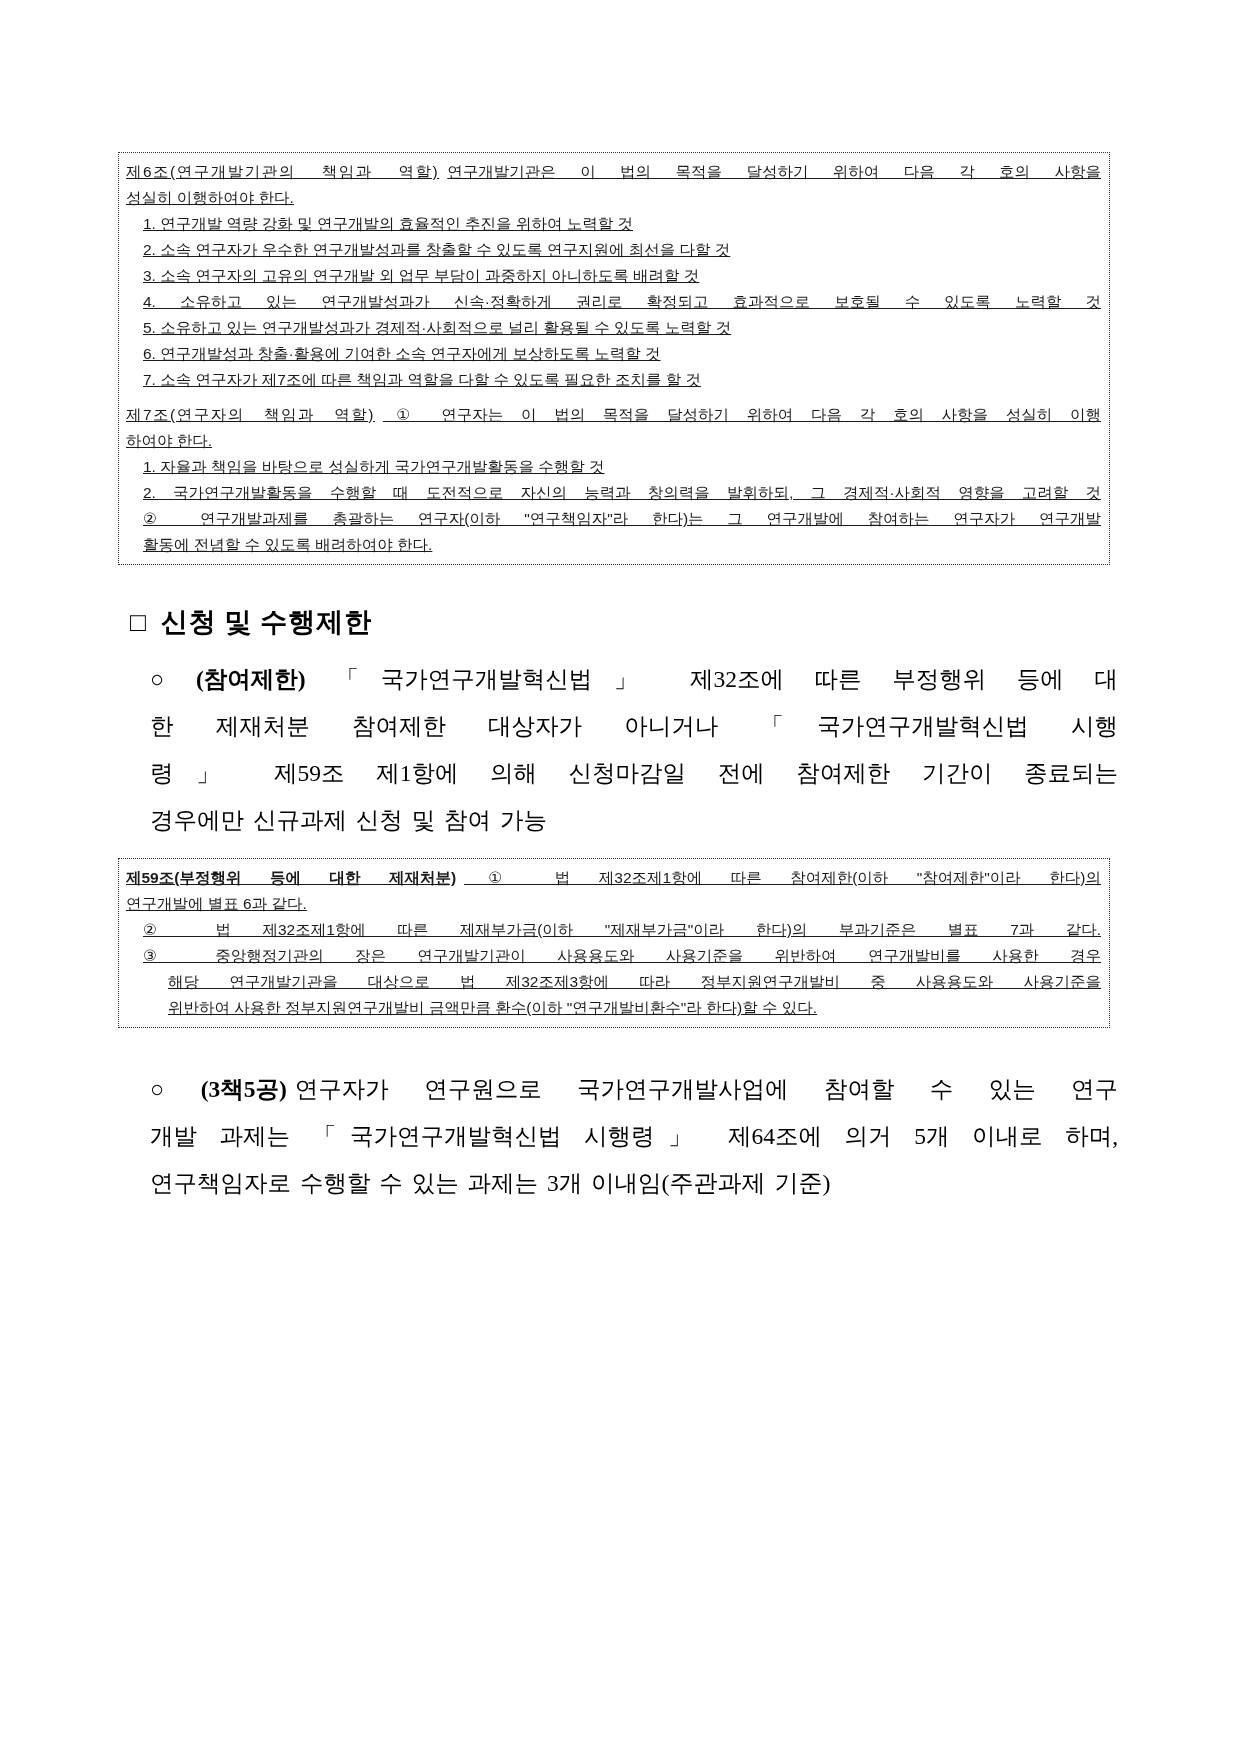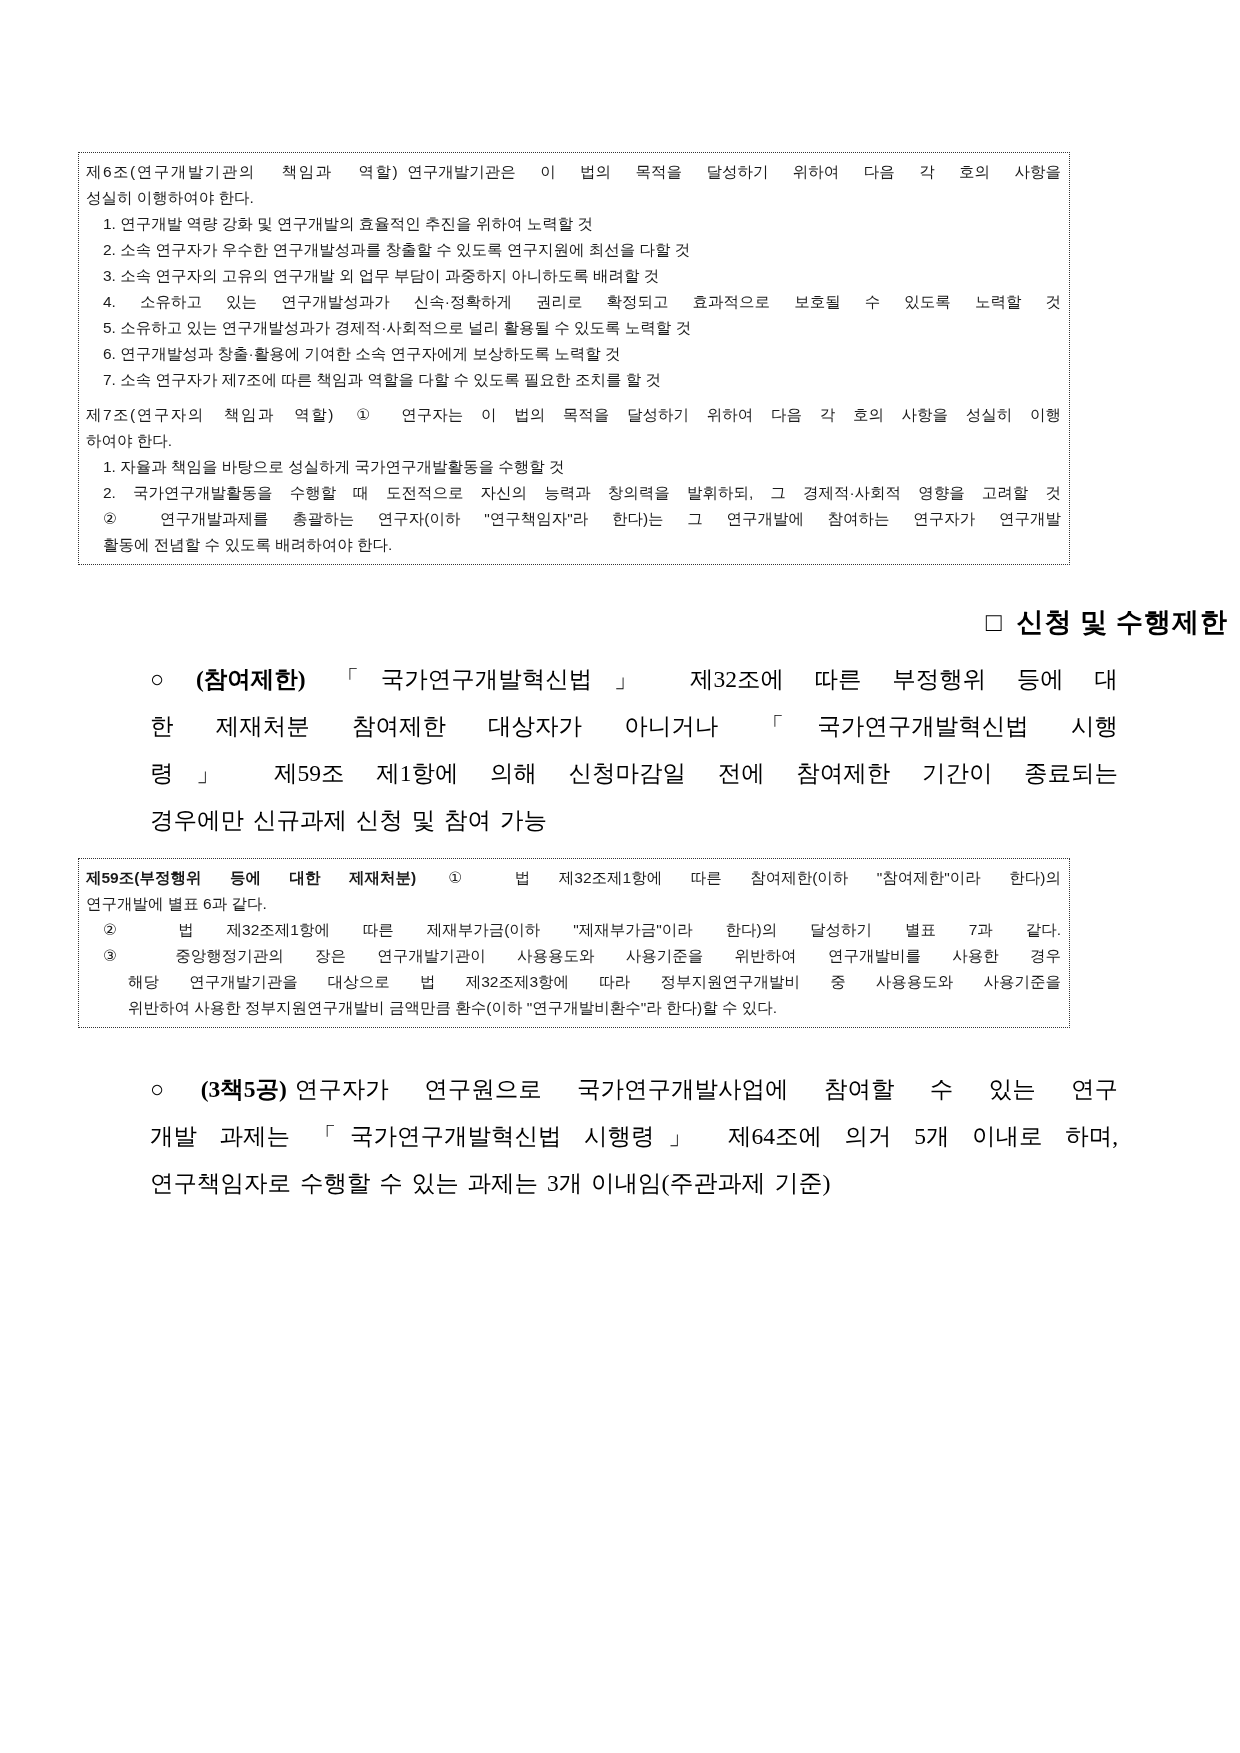--- a/index.html
+++ b/index.html
@@ -6,44 +6,44 @@
   body {
     width:1240px; height:1753px;
     background:#ffffff; color:#000000;
     font-family:"Liberation Serif","DejaVu Serif",serif;
     position:relative; overflow:hidden;
   }
   .page { position:relative; width:1240px; height:1753px; }
 
   
   .law-box {
-    margin-left:78px; width:992px; box-sizing:border-box;
+    margin-left:118px; width:992px; box-sizing:border-box;
     border:1px dotted #333333;
     padding:6px 8px 6px 7px;
     font-family:"Liberation Sans","DejaVu Sans",sans-serif;
     font-size:15.5px; line-height:26px;
     color:#1a1a1a;
+    text-decoration:underline;
   }
   .box-article-6-7 { margin-top:152px; }
   .box-article-59 { margin-top:14px; }
   .bx-ln { white-space:normal; }
   .ind1 { padding-left:17px; }
   .ind2 { padding-left:42px; }
   .jfull { text-align:justify; text-align-last:justify; }
   .spread { letter-spacing:1.5px; }
   .b { font-weight:bold; }
   .after-title { margin-left:8px; }
   .art7-block { margin-top:9px; }
 
   
   .section-heading {
-    margin:42px 12px 0 130px;
+    margin:42px 0 0 130px;
     font-size:27px; font-weight:bold; letter-spacing:1px;
     line-height:30px;
-    text-align:right;
   }
   .section-heading .marker { font-weight:normal; margin-right:14px; font-size:26px; }
 
   
   .bullet-para {
     margin-left:150px; width:968px;
     font-size:23.5px; line-height:47px;
     word-spacing:3px;
   }
   .bullet-restriction { margin-top:18px; }
@@ -85,21 +85,21 @@
   <div class="bullet-para bullet-restriction">
     <div class="bl jfull"><span class="circle-marker">○</span><span class="bold-label">(참여제한)</span><span>「국가연구개발혁신법」 제32조에 따른 부정행위 등에 대</span></div>
     <div class="bl jfull">한 제재처분 참여제한 대상자가 아니거나 「국가연구개발혁신법 시행</div>
     <div class="bl jfull">령」 제59조 제1항에 의해 신청마감일 전에 참여제한 기간이 종료되는</div>
     <div class="bl">경우에만 신규과제 신청 및 참여 가능</div>
   </div>
 
   <div class="law-box box-article-59">
     <div class="bx-ln jfull"><span class="b">제59조(부정행위 등에 대한 제재처분)</span><span class="after-title">① 법 제32조제1항에 따른 참여제한(이하 "참여제한"이라 한다)의</span></div>
     <div class="bx-ln">연구개발에 별표 6과 같다.</div>
-    <div class="bx-ln ind1 jfull">② 법 제32조제1항에 따른 제재부가금(이하 "제재부가금"이라 한다)의 달성하기 별표 7과 같다.</div>
+    <div class="bx-ln ind1 jfull">② 법 제32조제1항에 따른 제재부가금(이하 "제재부가금"이라 한다)의 부과기준은 별표 7과 같다.</div>
     <div class="bx-ln ind1 jfull">③ 중앙행정기관의 장은 연구개발기관이 사용용도와 사용기준을 위반하여 연구개발비를 사용한 경우</div>
     <div class="bx-ln ind2 jfull">해당 연구개발기관을 대상으로 법 제32조제3항에 따라 정부지원연구개발비 중 사용용도와 사용기준을</div>
     <div class="bx-ln ind2">위반하여 사용한 정부지원연구개발비 금액만큼 환수(이하 "연구개발비환수"라 한다)할 수 있다.</div>
   </div>
 
   <div class="bullet-para bullet-three-five">
     <div class="bl jfull"><span class="circle-marker">○</span><span class="bold-label">(3책5공)</span><span>연구자가 연구원으로 국가연구개발사업에 참여할 수 있는 연구</span></div>
     <div class="bl jfull">개발 과제는 「국가연구개발혁신법 시행령」 제64조에 의거 5개 이내로 하며,</div>
     <div class="bl"><span>연구책임자로 수행할 수 있는 과제는 3개 이내임</span><span class="small-note">(주관과제 기준)</span></div>
   </div>

